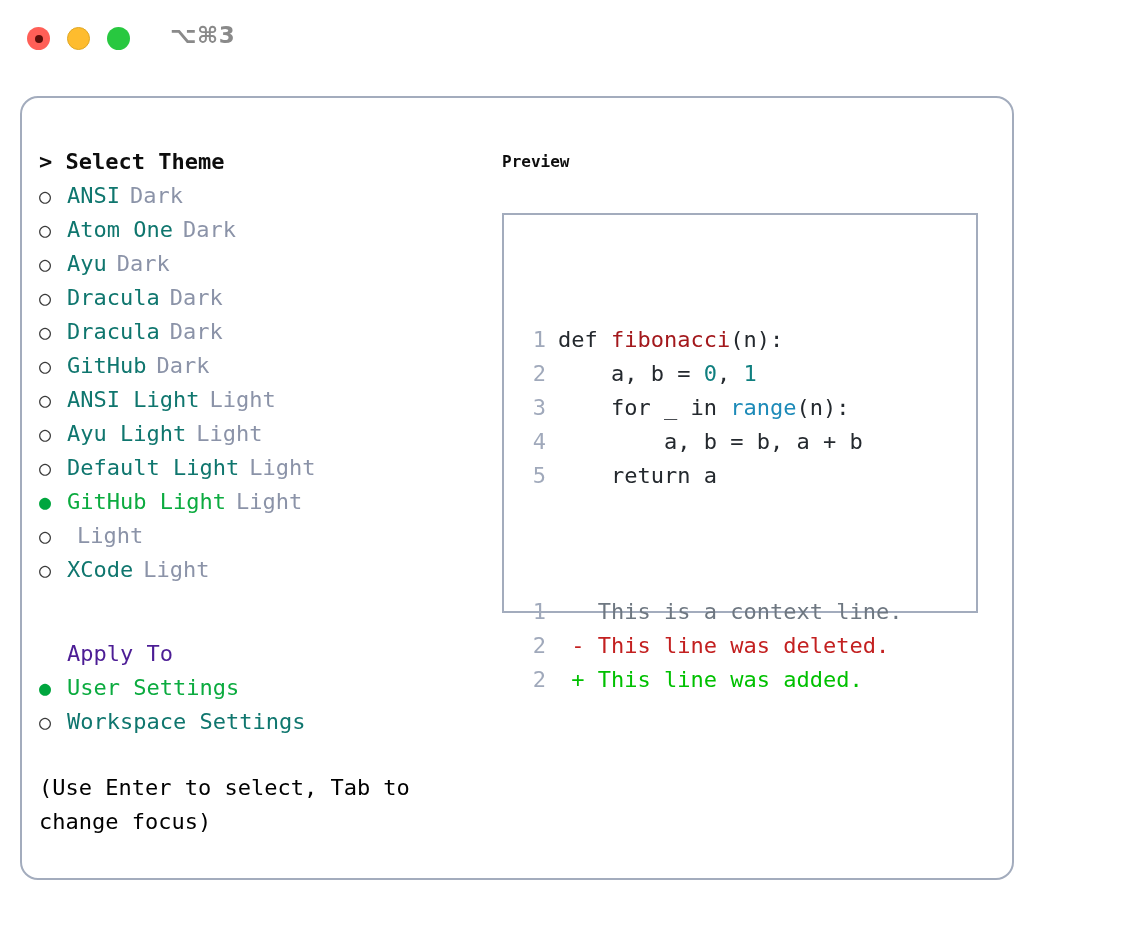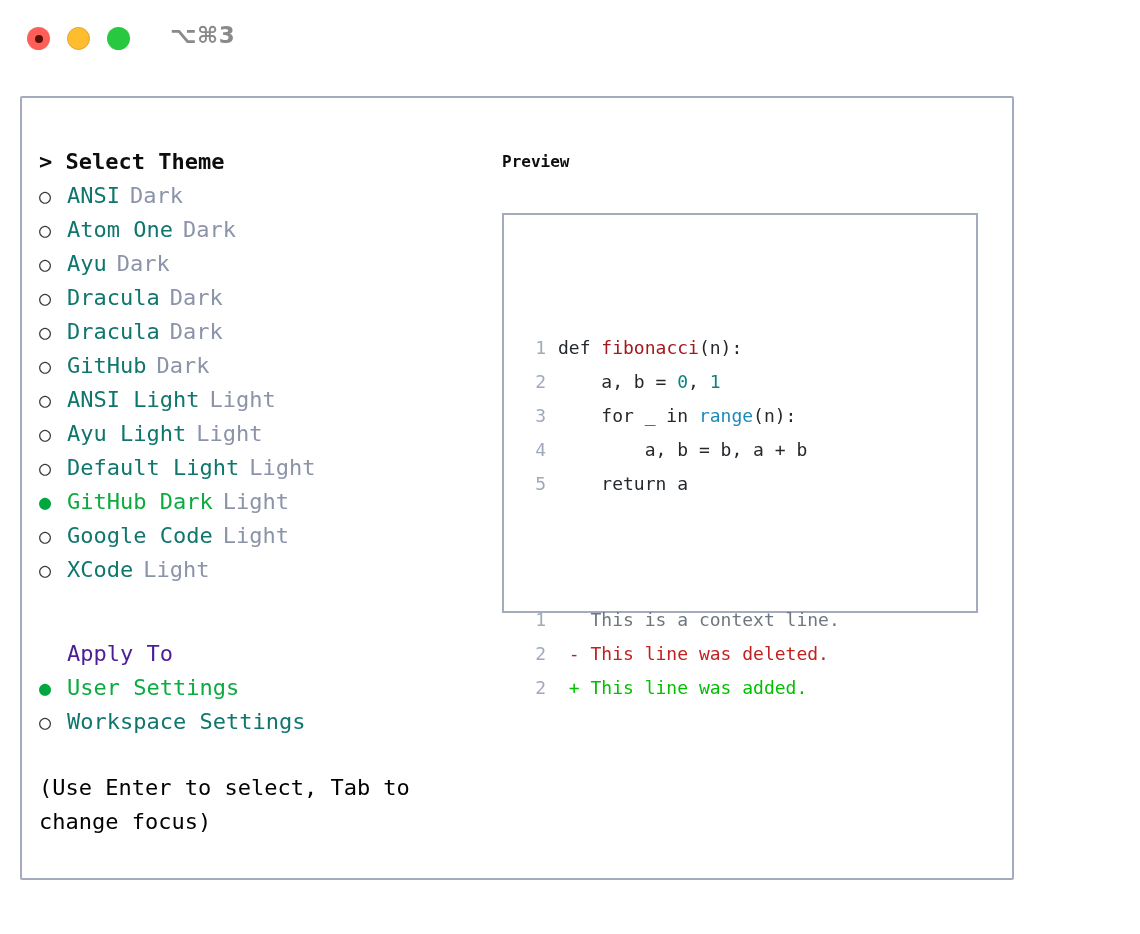--- a/index.html
+++ b/index.html
@@ -72,21 +72,21 @@
   }
 
   
   .panel {
     position: absolute;
     left: 20px;
     top: 96px;
     width: 994px;
     height: 784px;
     border: 2px solid #a3acbd;
-    border-radius: 2px;
+    border-radius: 18px;
     box-sizing: border-box;
     background: #ffffff;
   }
 
   
   .left-col {
     position: absolute;
     left: 17px;
     top: 47px;
     width: 440px;
@@ -156,22 +156,22 @@
     width: 476px;
     height: 400px;
     border: 2px solid #a3acbd;
     box-sizing: border-box;
     background: #ffffff;
     position: relative;
   }
   .code {
     position: absolute;
     left: 20px;
-    top: 48px;
-    font-size: 18px;
+    top: 40px;
+    font-size: 22px;
     line-height: 34px;
     white-space: pre;
   }
   .code .ln {
     display: inline-block;
     width: 22px;
     text-align: right;
     color: #a0a9bb;
     margin-right: 12px;
   }
@@ -206,22 +206,22 @@
       <div id="theme-list">
           <div class="row"><span class="bullet">○</span><span class="row-label">ANSI</span><span class="row-suffix">Dark</span></div>
           <div class="row"><span class="bullet">○</span><span class="row-label">Atom One</span><span class="row-suffix">Dark</span></div>
           <div class="row"><span class="bullet">○</span><span class="row-label">Ayu</span><span class="row-suffix">Dark</span></div>
           <div class="row"><span class="bullet">○</span><span class="row-label">Dracula</span><span class="row-suffix">Dark</span></div>
           <div class="row"><span class="bullet">○</span><span class="row-label">Dracula</span><span class="row-suffix">Dark</span></div>
           <div class="row"><span class="bullet">○</span><span class="row-label">GitHub</span><span class="row-suffix">Dark</span></div>
           <div class="row"><span class="bullet">○</span><span class="row-label">ANSI Light</span><span class="row-suffix">Light</span></div>
           <div class="row"><span class="bullet">○</span><span class="row-label">Ayu Light</span><span class="row-suffix">Light</span></div>
           <div class="row"><span class="bullet">○</span><span class="row-label">Default Light</span><span class="row-suffix">Light</span></div>
-          <div class="row selected"><span class="bullet on">●</span><span class="row-label">GitHub Dark</span><span class="row-suffix">Light</span></div>
-          <div class="row"><span class="bullet">○</span><span class="row-label">Google Code</span><span class="row-suffix">Light</span></div>
+          <div class="row selected"><span class="bullet on">●</span><span class="row-label">GitHub Light</span><span class="row-suffix">Light</span></div>
+          <div class="row"><span class="bullet">○</span><span class="row-suffix">Light</span></div>
           <div class="row"><span class="bullet">○</span><span class="row-label">XCode</span><span class="row-suffix">Light</span></div>
         </div>
 
       <div class="spacer-lg"></div>
 
       <div class="apply-head">Apply To</div>
       <div id="apply-list">
           <div class="row selected"><span class="bullet on">●</span><span class="row-label">User Settings</span></div>
           <div class="row"><span class="bullet">○</span><span class="row-label">Workspace Settings</span></div>
         </div>

